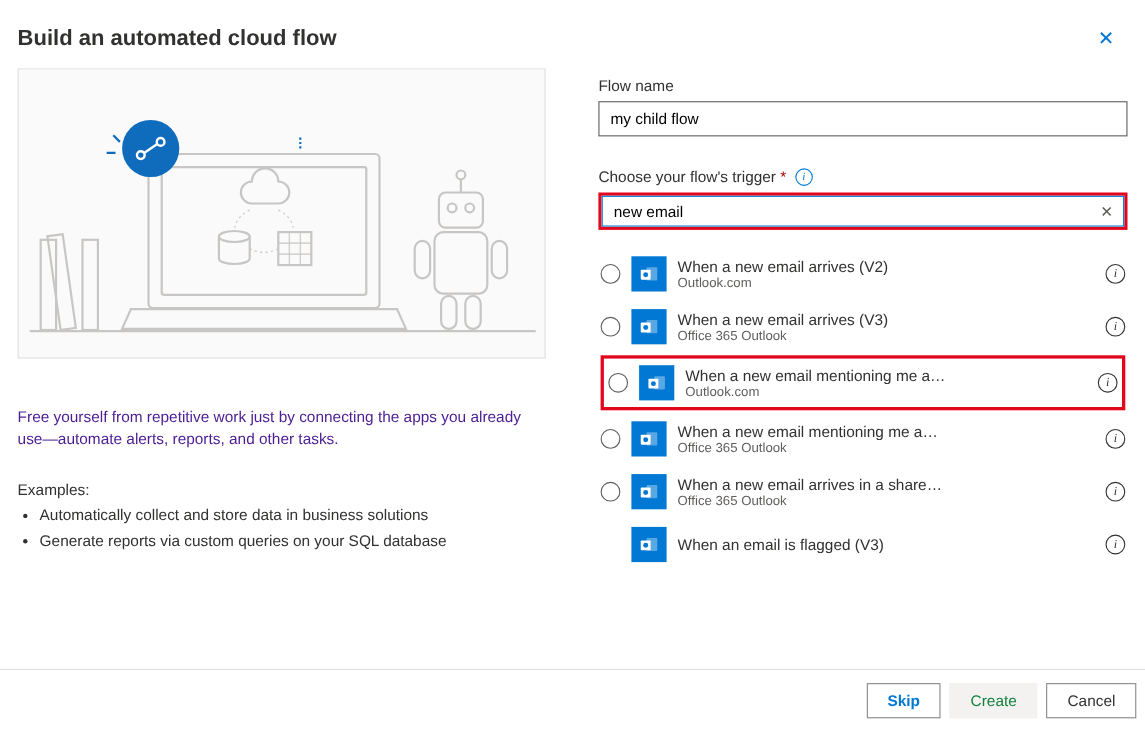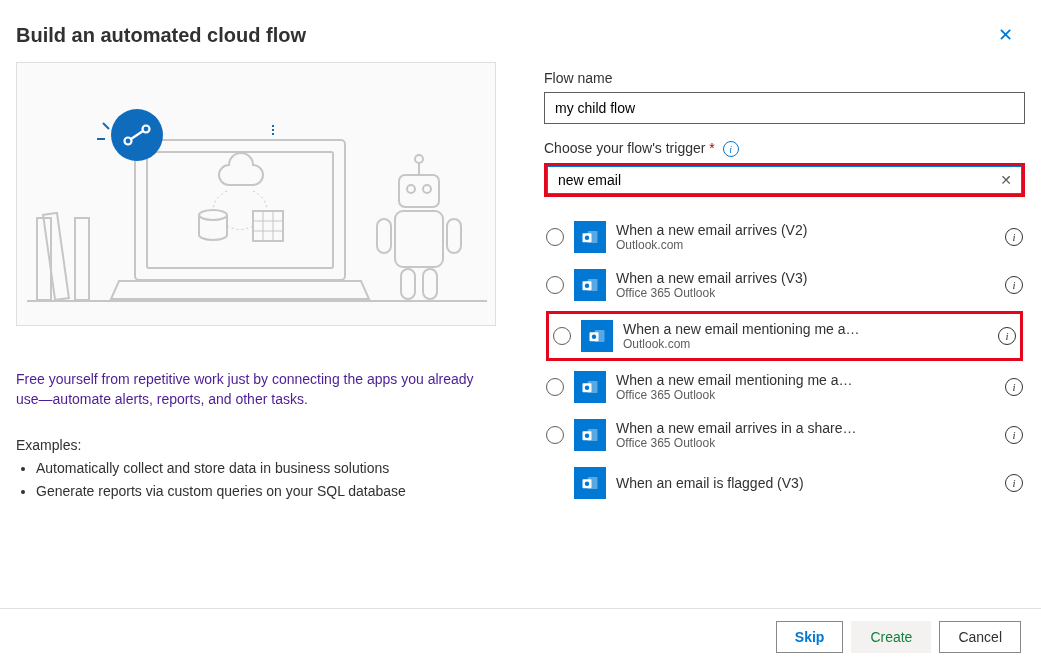--- a/index.html
+++ b/index.html
@@ -100,21 +100,21 @@
     vertical-align: middle;
   }
   .text-input {
     width: 100%;
     height: 32px;
     border: 1px solid #605e5c;
     padding: 0 10px;
     font-size: 14px;
     font-family: inherit;
     outline: none;
-    margin-bottom: 16px;
+    margin-bottom: 28px;
   }
   .search-wrap {
     position: relative;
     border: 3px solid #e3071d;
     margin-bottom: 16px;
   }
   .search-input {
     width: 100%;
     height: 28px;
     border: 1px solid #0078d4;
@@ -193,21 +193,21 @@
     font-style: italic;
     font-family: Georgia, serif;
     flex-shrink: 0;
     cursor: pointer;
   }
   .footer {
     display: flex;
     justify-content: flex-end;
     align-items: center;
     gap: 8px;
-    padding: 12px 20px;
+    padding: 12px 8px;
     border-top: 1px solid #e1dfdd;
   }
   .btn {
     height: 32px;
     padding: 0 18px;
     font-size: 14px;
     font-family: inherit;
     border: 1px solid #8a8886;
     background: #fff;
     color: #323130;

